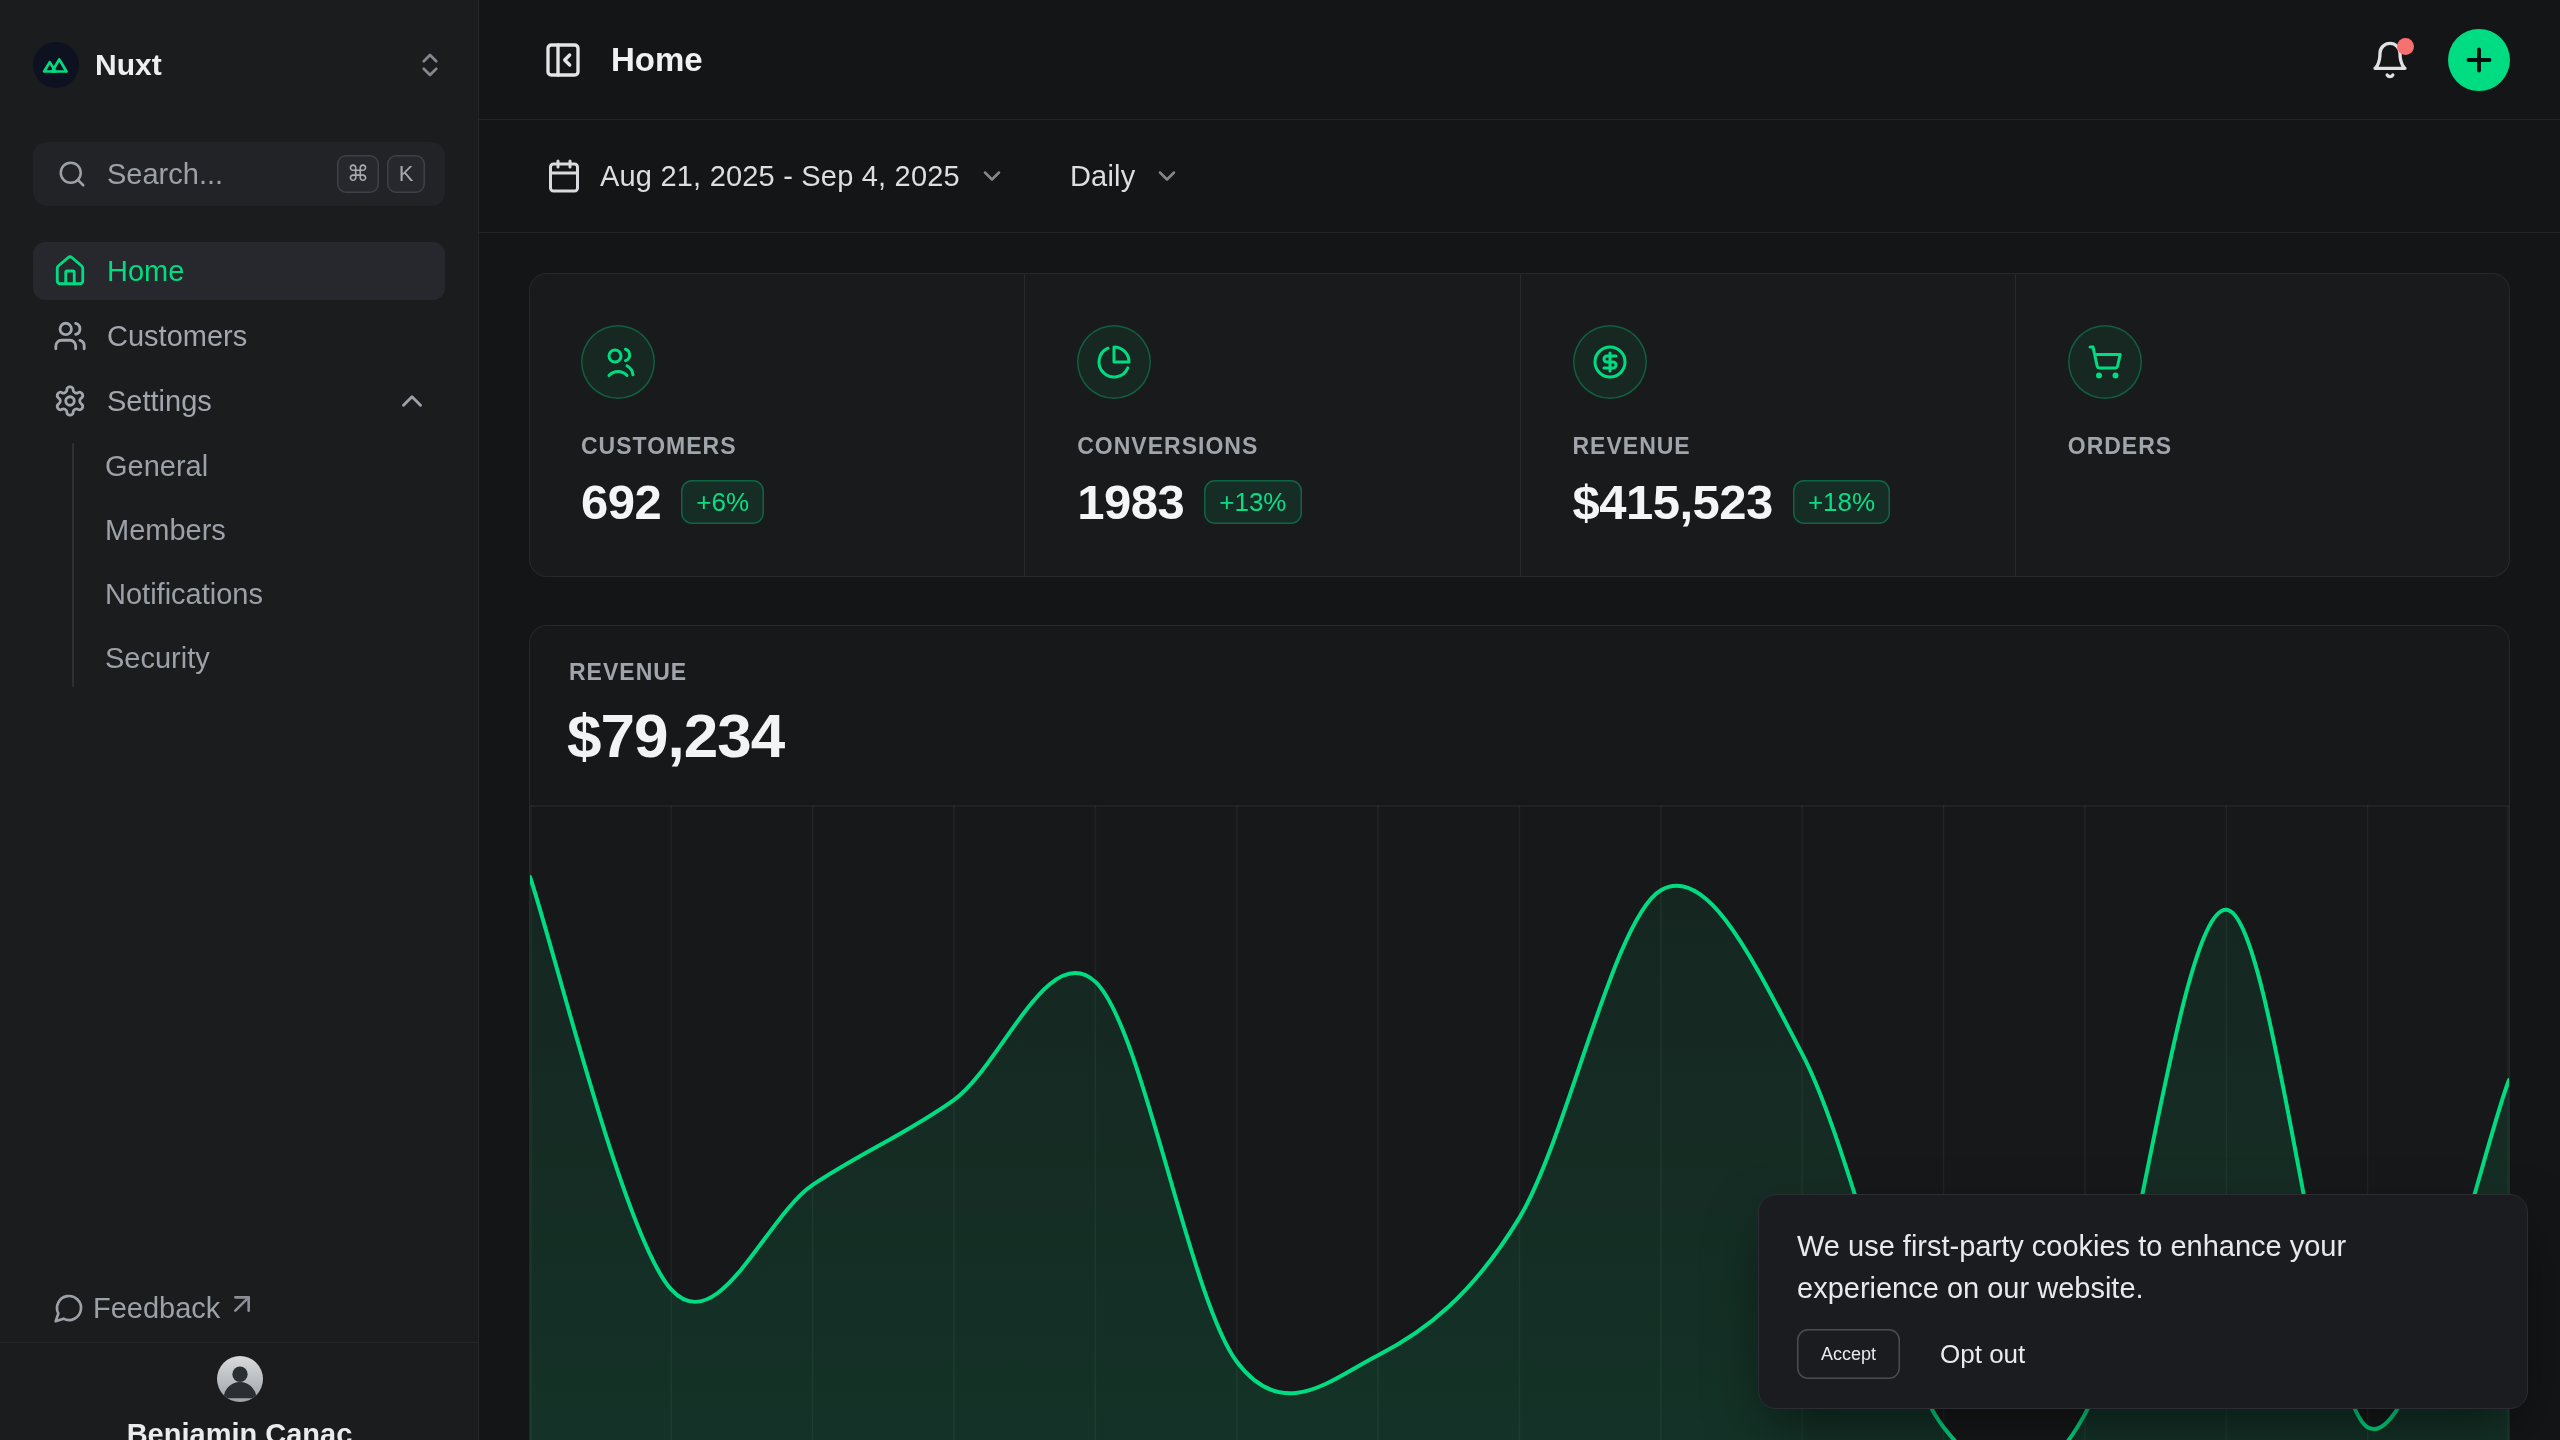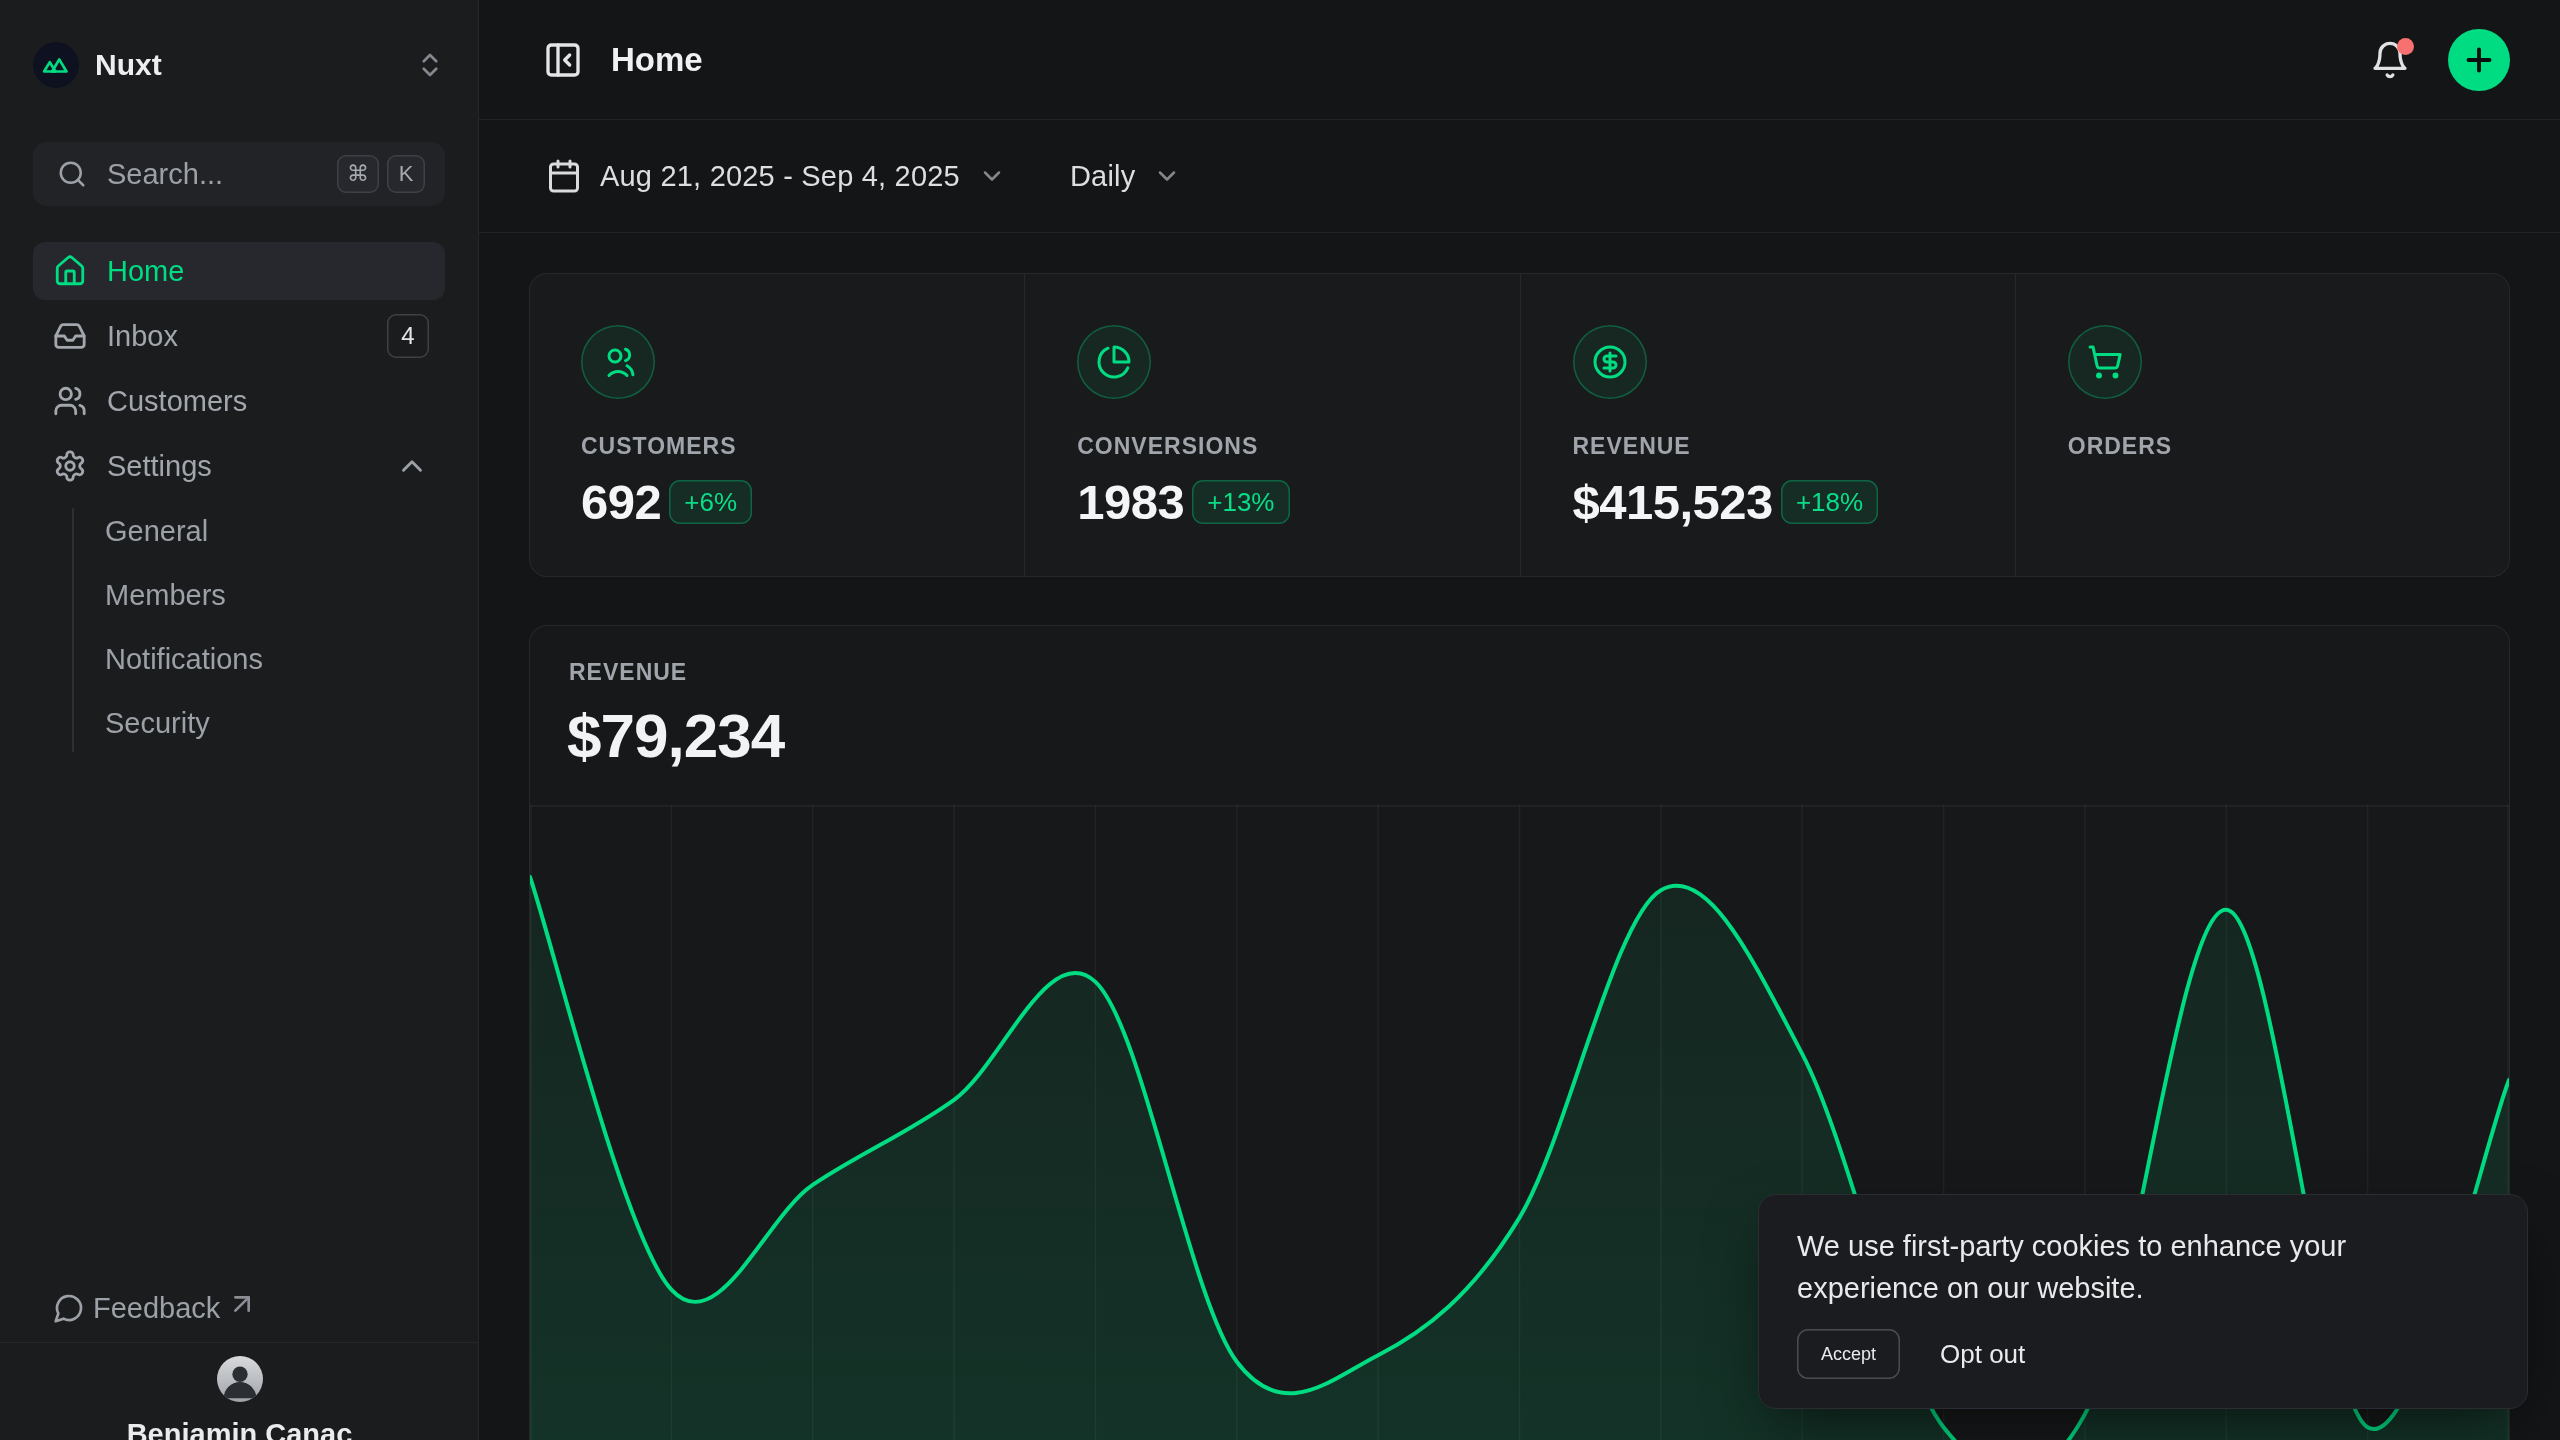--- a/index.html
+++ b/index.html
@@ -92,21 +92,21 @@
   .stats-card { height:304px; border-radius:18px; background:#191A1C;
     box-shadow:inset 0 0 0 1px #27282C; display:grid; grid-template-columns:repeat(4,1fr); }
   .stat-col { padding:52px 40px 0 52px; position:relative; cursor:pointer; }
   .stat-col + .stat-col { border-left:1px solid #27282C; }
   .stat-icon-circle { width:74px; height:74px; border-radius:50%; background:rgba(0,220,130,.07);
     box-shadow:inset 0 0 0 1.5px rgba(0,220,130,.30); display:flex; align-items:center;
     justify-content:center; color:#00DC82; }
   .stat-icon-circle .icon { width:36px; height:36px; }
   .stat-label { margin-top:34px; font-size:23px; font-weight:600; letter-spacing:1px;
     color:#A0A4AB; text-transform:uppercase; }
-  .stat-value-row { margin-top:14px; display:flex; align-items:center; gap:8px; }
+  .stat-value-row { margin-top:14px; display:flex; align-items:center; gap:20px; }
   .stat-value { font-size:49px; font-weight:700; letter-spacing:-.5px; color:#F4F5F7; }
   .delta-badge { height:44px; padding:0 15px; border-radius:11px; background:rgba(0,220,130,.10);
     box-shadow:inset 0 0 0 1.5px rgba(0,220,130,.32); color:#0ADD87; font-size:26px;
     font-weight:500; display:inline-flex; align-items:center; }
 
   .revenue-card { margin-top:48px; height:835px; border-radius:18px; background:#171819;
     box-shadow:inset 0 0 0 1px #27282C; position:relative; overflow:hidden; }
   .rev-label { margin:34px 0 0 40px; font-size:23px; font-weight:600; letter-spacing:1px;
     color:#A0A4AB; text-transform:uppercase; }
   .rev-total { margin:14px 0 0 38px; font-size:62px; font-weight:700; letter-spacing:-1px; color:#F2F3F5; }
@@ -164,30 +164,20 @@
 
     <nav class="nav">
         <div class="nav-item active">
           <span class="icon">
             <svg viewBox="0 0 24 24" fill="none" stroke="currentColor" stroke-width="2" stroke-linecap="round" stroke-linejoin="round">
               <path d="M15 21v-8a1 1 0 0 0-1-1h-4a1 1 0 0 0-1 1v8"></path>
               <path d="M3 10a2 2 0 0 1 .709-1.528l7-6a2 2 0 0 1 2.582 0l7 6A2 2 0 0 1 21 10v9a2 2 0 0 1-2 2H5a2 2 0 0 1-2-2z"></path>
             </svg>
           </span>
           <span class="nav-label">Home</span>
-        </div>
-        <div class="nav-item">
-          <span class="icon">
-            <svg viewBox="0 0 24 24" fill="none" stroke="currentColor" stroke-width="2" stroke-linecap="round" stroke-linejoin="round">
-              <polyline points="22 12 16 12 14 15 10 15 8 12 2 12"></polyline>
-              <path d="M5.45 5.11 2 12v6a2 2 0 0 0 2 2h16a2 2 0 0 0 2-2v-6l-3.45-6.89A2 2 0 0 0 16.76 4H7.24a2 2 0 0 0-1.79 1.11z"></path>
-            </svg>
-          </span>
-          <span class="nav-label">Inbox</span>
-          <span class="count-badge">4</span>
         </div>
         <div class="nav-item">
           <span class="icon">
             <svg viewBox="0 0 24 24" fill="none" stroke="currentColor" stroke-width="2" stroke-linecap="round" stroke-linejoin="round">
               <path d="M16 21v-2a4 4 0 0 0-4-4H6a4 4 0 0 0-4 4v2"></path>
               <circle cx="9" cy="7" r="4"></circle>
               <path d="M22 21v-2a4 4 0 0 0-3-3.87"></path>
               <path d="M16 3.13a4 4 0 0 1 0 7.75"></path>
             </svg>
           </span>

